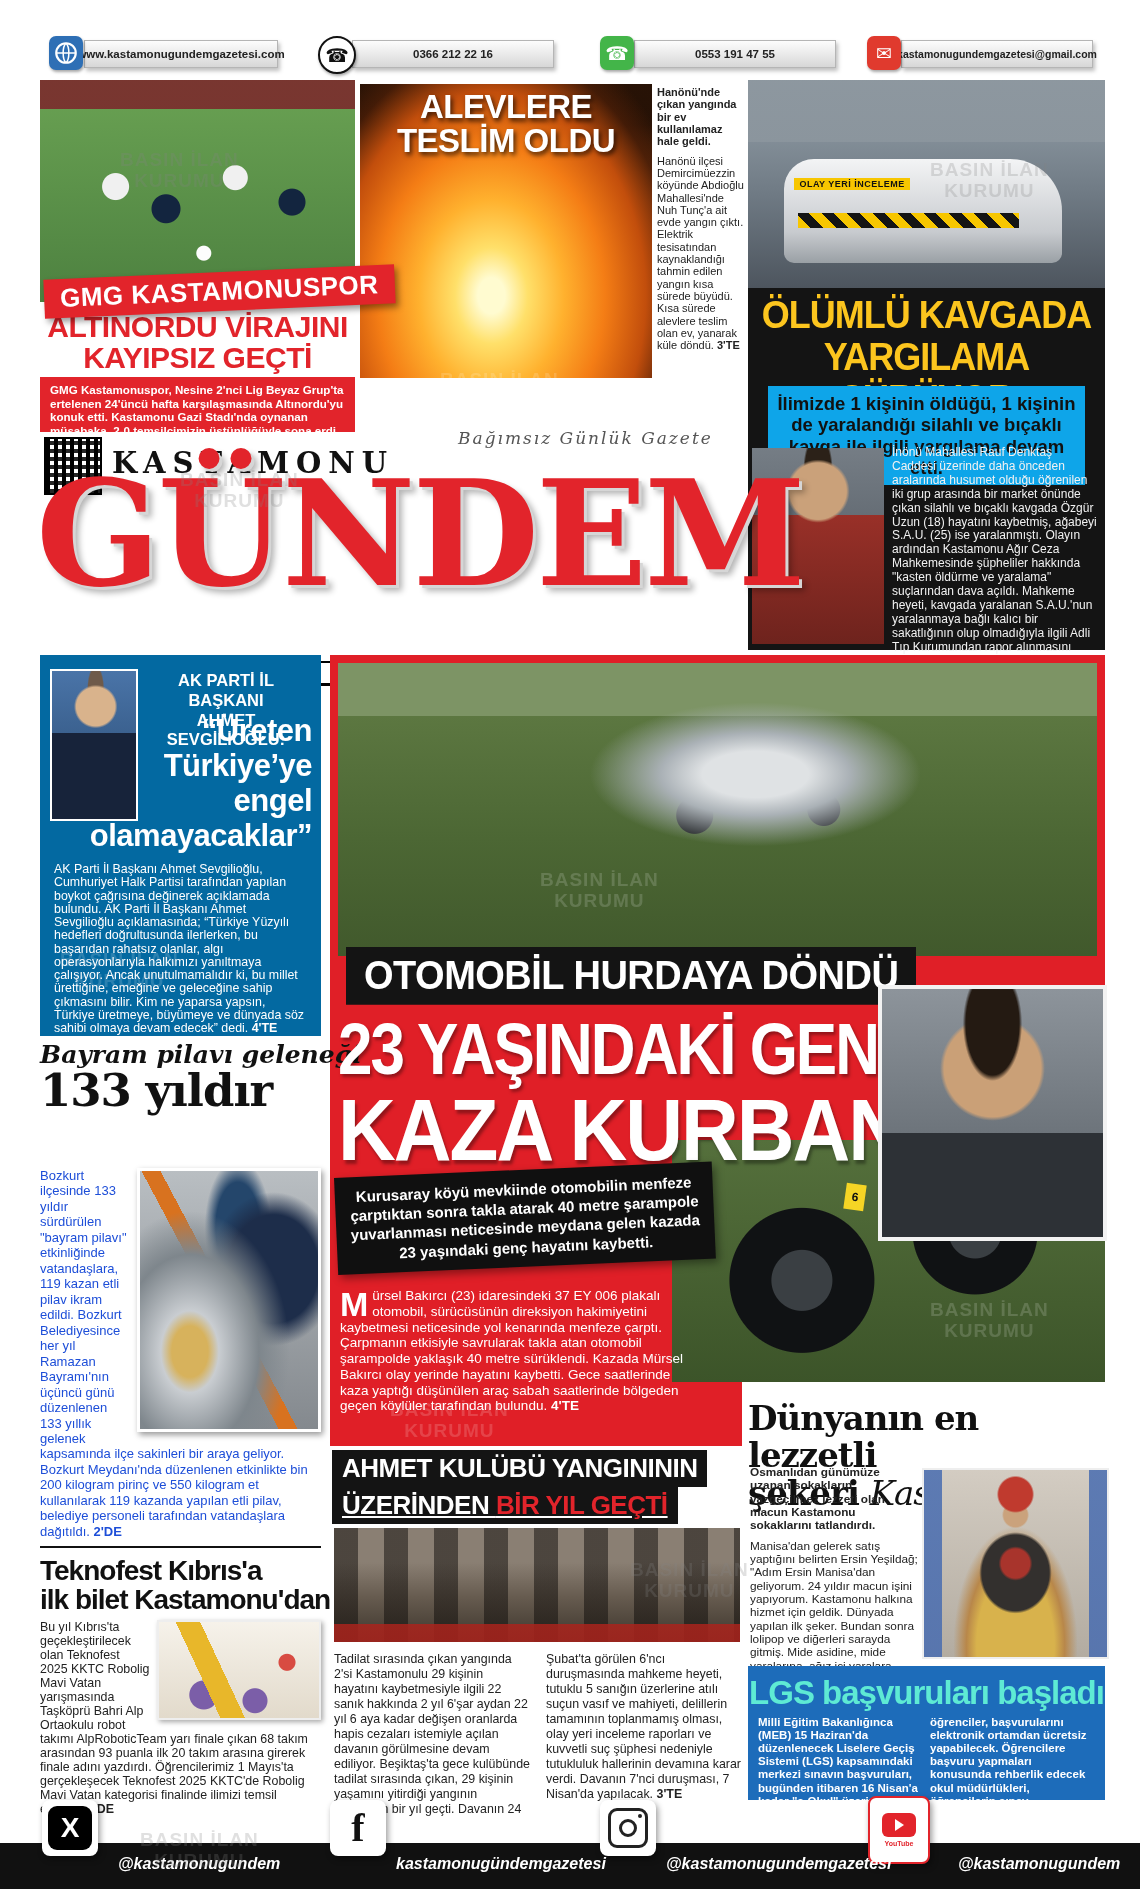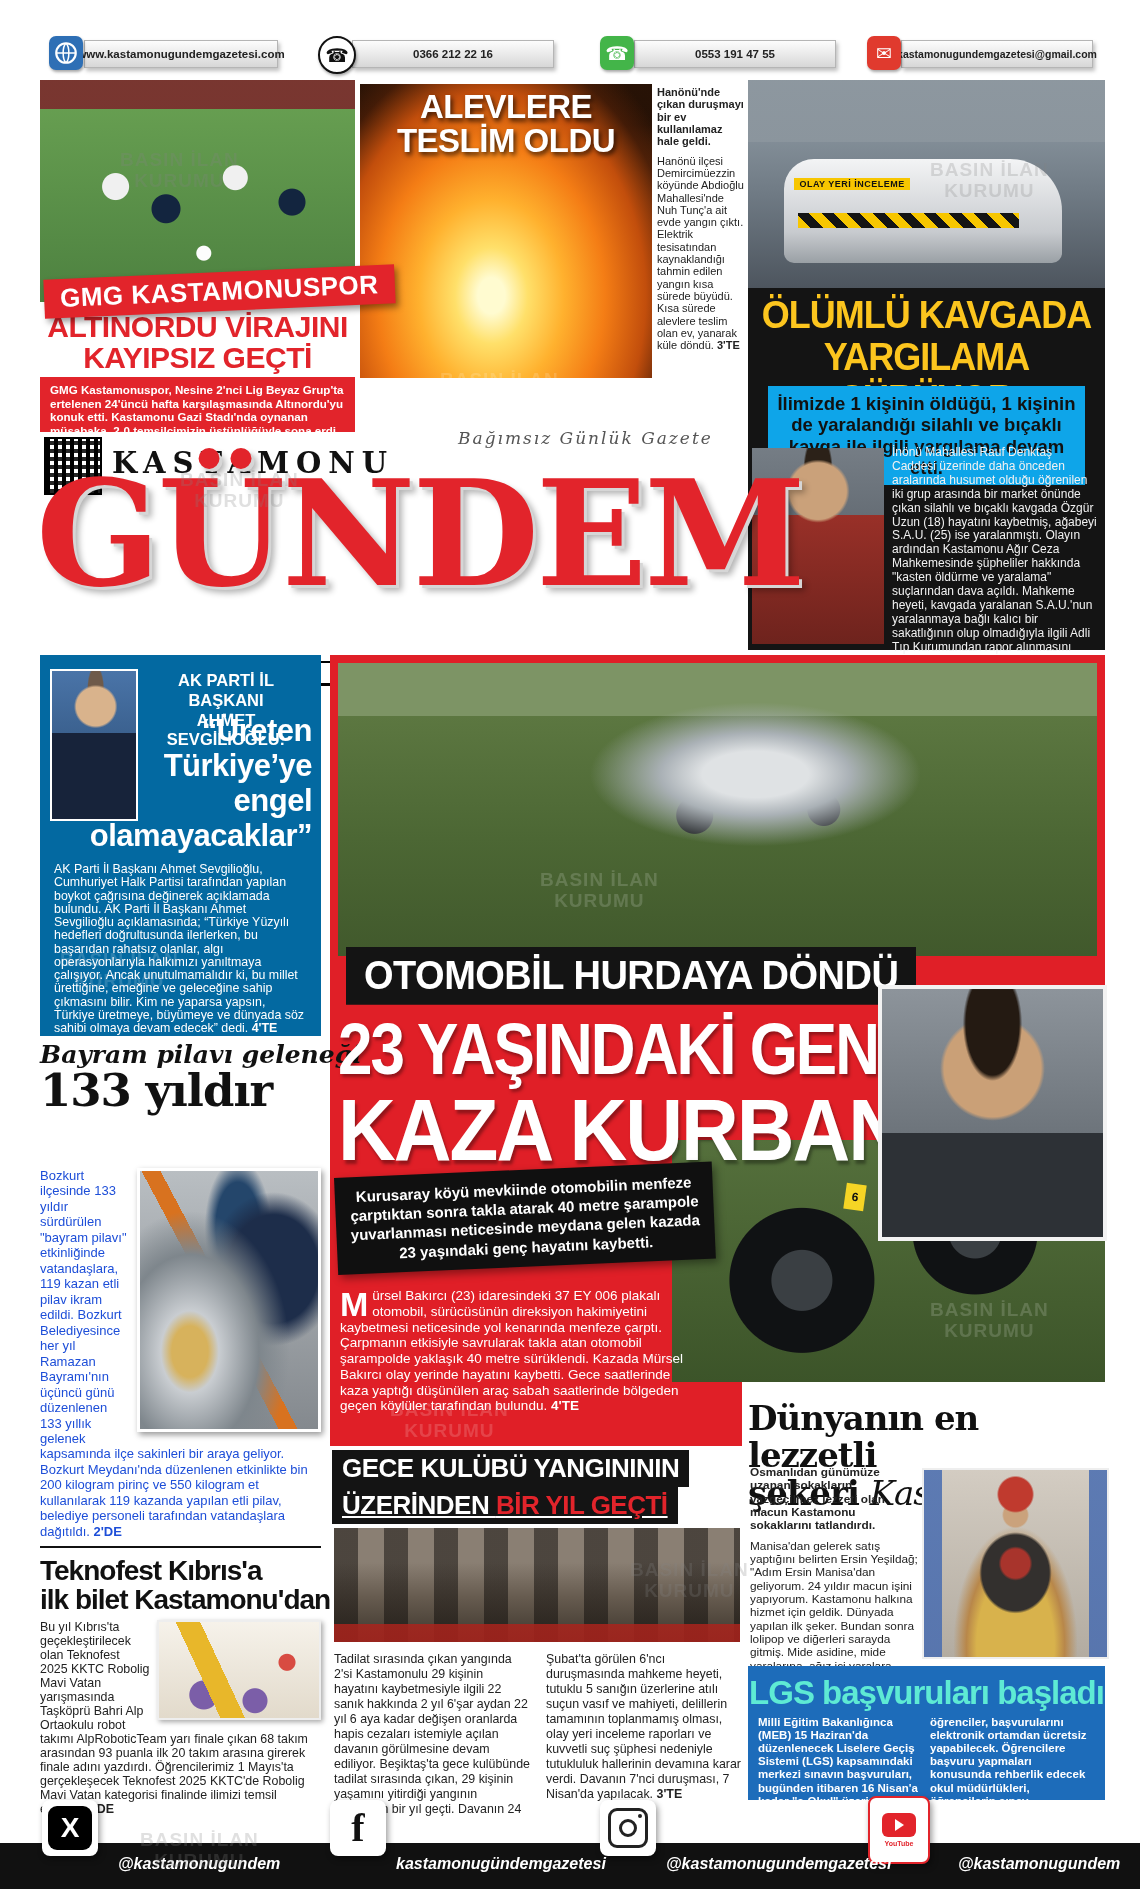--- a/index.html
+++ b/index.html
@@ -261,21 +261,21 @@
     <span>GMG Kastamonuspor, Nesine 2'nci Lig Beyaz Grup'ta ertelenen 24'üncü hafta karşılaşmasında Altınordu'yu konuk etti. Kastamonu Gazi Stadı'nda oynanan müsabaka, 2-0 temsilcimizin üstünlüğüyle sona erdi.</span>
     <span class="pref">12'DE</span>
   </div>
 
   <div class="ph fire-photo"></div>
   <div class="abs fire-headline">
     <div>ALEVLERE</div>
     <div>TESLİM OLDU</div>
   </div>
   <div class="abs fire-col">
-    <p class="lead">Hanönü'nde çıkan duruşmayı bir ev kullanılamaz hale geldi.</p>
+    <p class="lead">Hanönü'nde çıkan yangında bir ev kullanılamaz hale geldi.</p>
     <p><span>Hanönü ilçesi Demircimüezzin köyünde Abdioğlu Mahallesi'nde Nuh Tunç'a ait evde yangın çıktı. Elektrik tesisatından kaynaklandığı tahmin edilen yangın kısa sürede büyüdü. Kısa sürede alevlere teslim olan ev, yanarak küle döndü.</span> <span class="pref">3'TE</span></p>
   </div>
 
   <div class="abs court-block">
     <div class="ph court-photo">
       <div class="cp-car"></div>
       <div class="cp-strip"></div>
       <div class="cp-label">OLAY YERİ İNCELEME</div>
     </div>
     <div class="abs court-headline">
@@ -349,21 +349,21 @@
   <div class="abs tek-headline">
     <div>Teknofest Kıbrıs'a</div>
     <div>ilk bilet Kastamonu'dan</div>
   </div>
   <div class="abs tek-bodywrap">
     <div class="tek-photo"></div>
     <span>Bu yıl Kıbrıs'ta geçekleştirilecek olan Teknofest 2025 KKTC Robolig Mavi Vatan yarışmasında Taşköprü Bahri Alp Ortaokulu robot takımı AlpRoboticTeam yarı finale çıkan 68 takım arasından 93 puanla ilk 20 takım arasına girerek finale adını yazdırdı. Öğrencilerimiz 1 Mayıs'ta gerçekleşecek Teknofest 2025 KKTC'de Robolig Mavi Vatan kategorisi finalinde ilimizi temsil edecek.</span>
     <span class="pref">2'DE</span>
   </div>
 
-  <div class="nc-h1">GECE KULÜBÜ YANGINININ</div>
+  <div class="nc-h1">AHMET KULÜBÜ YANGINININ</div>
   <div class="nc-h2"><span>ÜZERİNDEN </span><span class="nc-red">BİR YIL GEÇTİ</span></div>
   <div class="ph nc-photo"></div>
   <div class="nc-col nc-col1">Tadilat sırasında çıkan yangında 2'si Kastamonulu 29 kişinin hayatını kaybetmesiyle ilgili 22 sanık hakkında 2 yıl 6'şar aydan 22 yıl 6 aya kadar değişen oranlarda hapis cezaları istemiyle açılan davanın görülmesine devam ediliyor. Beşiktaş'ta gece kulübünde tadilat sırasında çıkan, 29 kişinin yaşamını yitirdiği yangının üzerinden bir yıl geçti. Davanın 24</div>
   <div class="nc-col nc-col2">
     <span>Şubat'ta görülen 6'ncı duruşmasında mahkeme heyeti, tutuklu 5 sanığın üzerlerine atılı suçun vasıf ve mahiyeti, delillerin tamamının toplanmamış olması, olay yeri inceleme raporları ve kuvvetli suç şüphesi nedeniyle tutukluluk hallerinin devamına karar verdi. Davanın 7'nci duruşması, 7 Nisan'da yapılacak.</span>
     <span class="pref">3'TE</span>
   </div>
 
   <div class="abs mac-h">
     <div>Dünyanın en lezzetli</div>

